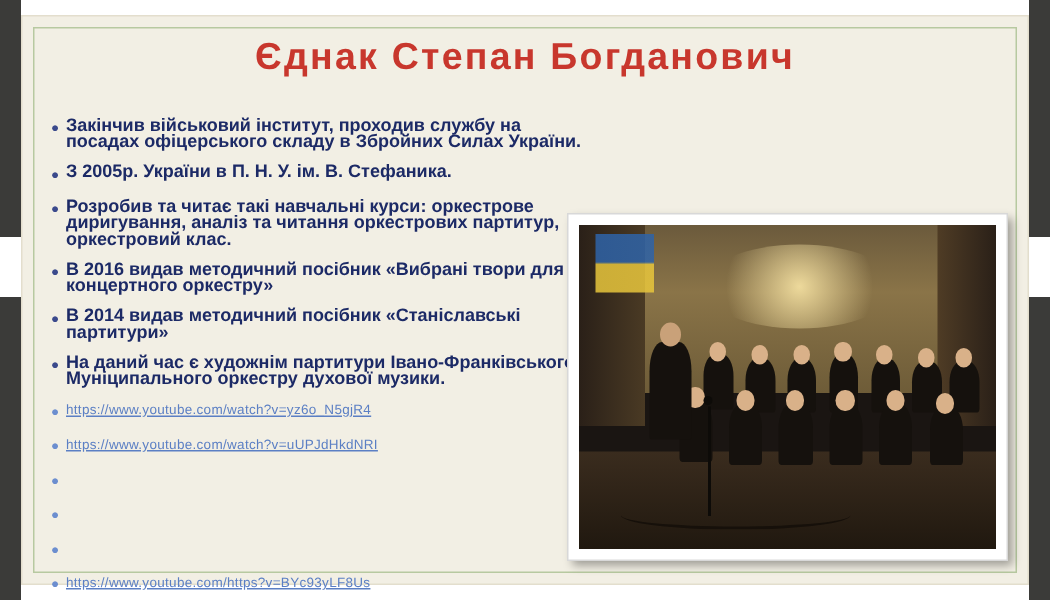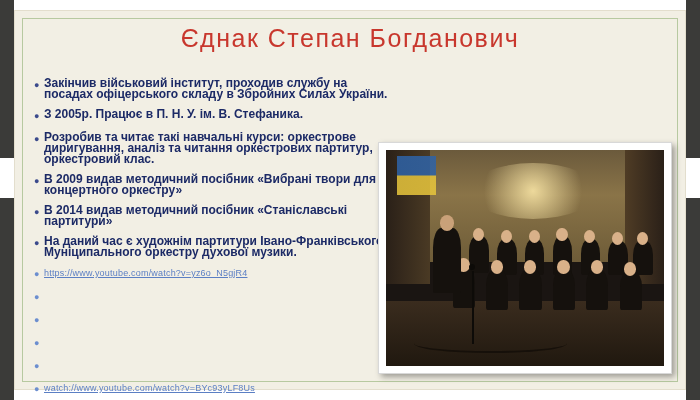--- a/index.html
+++ b/index.html
@@ -48,21 +48,21 @@
   .bar.r1 { right: 0; top: 0; width: 14px; height: 158px; }
   .bar.r2 { right: 0; top: 198px; width: 14px; height: 202px; }
 
   .title {
     position: absolute;
     top: 24px;
     left: 0;
     width: 700px;
     text-align: center;
     font-size: 25px;
-    font-weight: normal;
+    font-weight: bold;
     color: #c8372d;
     letter-spacing: 1.5px;
     font-family: "Liberation Sans", sans-serif;
   }
 
   .content {
     position: absolute;
     left: 34px;
     top: 78px;
     width: 360px;
@@ -201,58 +201,59 @@
   <div class="title">Єднак Степан Богданович</div>
 
   <div class="content">
 
     <div class="bullet-row">
       <span class="bullet-dot">●</span>
       <span class="bullet-text">Закінчив військовий інститут, проходив службу на посадах офіцерського складу в Збройних Силах України.</span>
     </div>
     <div class="bullet-row">
       <span class="bullet-dot">●</span>
-      <span class="bullet-text">З 2005р. Працює в П. Н. У. ім. В. Стефаника.</span>
+      <span class="bullet-text">З 2005р. України в П. Н. У. ім. В. Стефаника.</span>
     </div>
     <div class="bullet-row">
       <span class="bullet-dot">●</span>
       <span class="bullet-text">Розробив та читає такі навчальні курси: оркестрове диригування, аналіз та читання оркестрових партитур, оркестровий клас.</span>
     </div>
     <div class="bullet-row">
       <span class="bullet-dot">●</span>
-      <span class="bullet-text">В 2009 видав методичний посібник «Вибрані твори для концертного оркестру»</span>
+      <span class="bullet-text">В 2016 видав методичний посібник «Вибрані твори для концертного оркестру»</span>
     </div>
     <div class="bullet-row">
       <span class="bullet-dot">●</span>
       <span class="bullet-text">В 2014 видав методичний посібник «Станіславські партитури»</span>
     </div>
     <div class="bullet-row">
       <span class="bullet-dot">●</span>
       <span class="bullet-text">На даний час є художнім партитури Івано-Франківського Муніципального оркестру духової музики.</span>
     </div>
 
     <div class="bullet-row link-row">
       <span class="bullet-dot">●</span>
       <a class="link-text" href="#">https://www.youtube.com/watch?v=yz6o_N5gjR4</a>
     </div>
     <div class="bullet-row link-row">
       <span class="bullet-dot">●</span>
-    </div>
-    <div class="bullet-row link-row">
-      <span class="bullet-dot">●</span>
-    </div>
-    <div class="bullet-row link-row">
-      <span class="bullet-dot">●</span>
-    </div>
-    <div class="bullet-row link-row">
-      <span class="bullet-dot">●</span>
-    </div>
-    <div class="bullet-row link-row">
-      <span class="bullet-dot">●</span>
-      <a class="link-text" href="#">watch://www.youtube.com/watch?v=BYc93yLF8Us</a>
+      <a class="link-text" href="#">https://www.youtube.com/watch?v=uUPJdHkdNRI</a>
+    </div>
+    <div class="bullet-row link-row">
+      <span class="bullet-dot">●</span>
+    </div>
+    <div class="bullet-row link-row">
+      <span class="bullet-dot">●</span>
+    </div>
+    <div class="bullet-row link-row">
+      <span class="bullet-dot">●</span>
+    </div>
+    <div class="bullet-row link-row">
+      <span class="bullet-dot">●</span>
+      <a class="link-text" href="#">https://www.youtube.com/https?v=BYc93yLF8Us</a>
     </div>
 
   </div>
 
   <div class="photo-wrap">
     <div class="photo">
       <div class="stage-back"></div>
       <div class="curtain-l"></div>
       <div class="curtain-r"></div>
       <div class="flags"></div>

